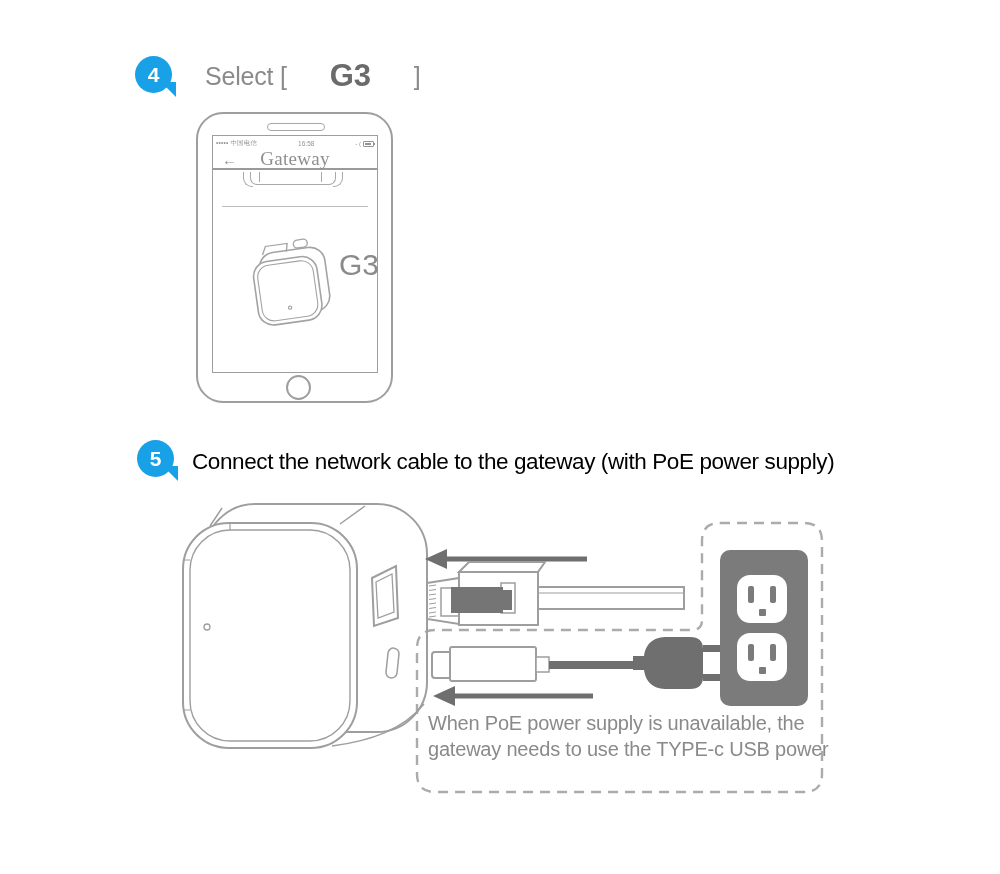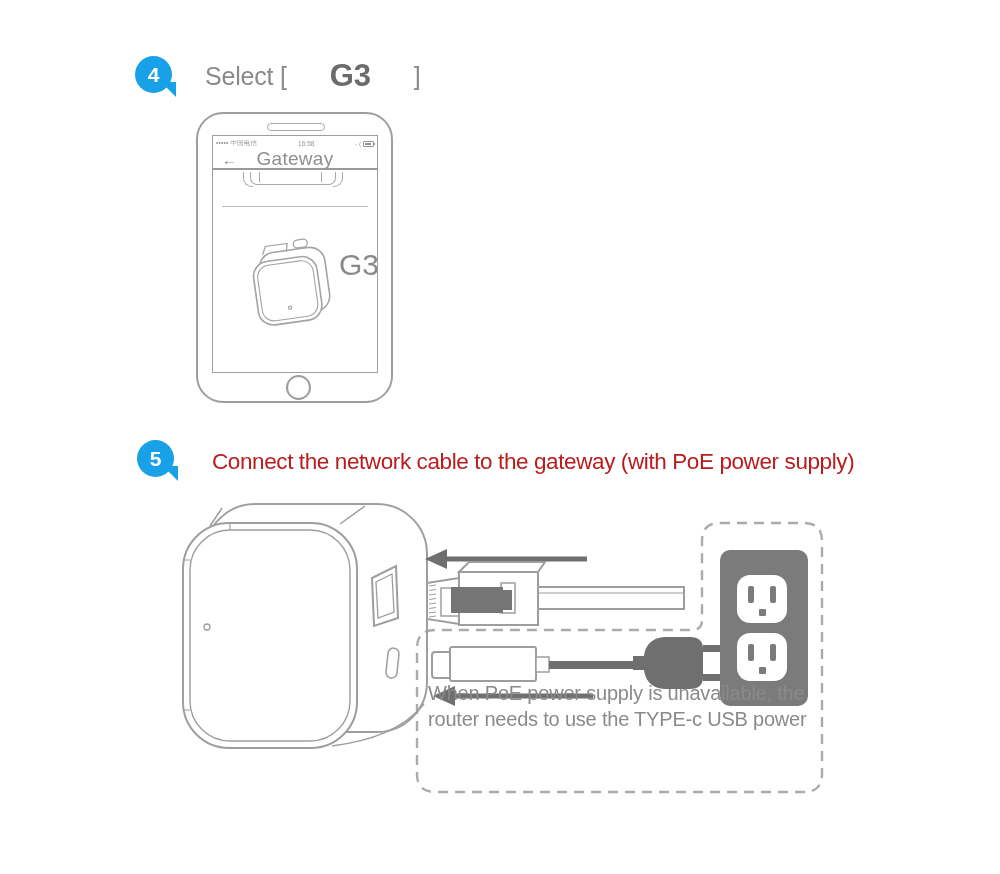--- a/index.html
+++ b/index.html
@@ -13,21 +13,21 @@
            display:flex; align-items:center; justify-content:center; z-index:2; }
   .badge .tail { position:absolute; right:-4px; bottom:-4px; width:15px; height:15px;
                  background:#18a1e6; clip-path:polygon(0 0,100% 0,100% 100%); z-index:-1; }
   #badge4 { left:135px; top:56px; }
   #badge5 { left:137px; top:440px; }
 
   
   .step4-title { position:absolute; left:205px; top:56px; height:40px;
                  display:flex; align-items:center; color:#8a8a8a; font-size:25px; letter-spacing:-0.2px;gap:36px; }
   .step4-title .device { font-size:31px; font-weight:600; color:#6b6b6b; margin:0 7px; }
-  .step5-title { position:absolute; left:212px; top:449px; color:#b91c1c;
+  .step5-title { position:absolute; left:192px; top:449px; color:#000000;
                  font-size:22.5px; letter-spacing:-0.4px; white-space:nowrap; }
 
   
   .phone { position:absolute; left:196px; top:112px; width:197px; height:291px;
            border:2px solid #9e9e9e; border-radius:27px; background:#fff; }
   .speaker { position:absolute; left:69px; top:9px; width:58px; height:8px;
              border:1.5px solid #a8a8a8; border-radius:4px; }
   .screen { position:absolute; left:14px; top:21px; width:166px; height:238px;
             border:1.5px solid #9e9e9e; background:#fff; }
   .statusbar { position:absolute; left:3px; right:3px; top:2px; height:11px;
@@ -35,40 +35,40 @@
                font-size:6.5px; color:#949494; }
   .sb-left { letter-spacing:0.2px; }
   .sb-right { display:flex; align-items:center; gap:2px; }
   .sb-right::before { content:"- ("; font-size:6px; color:#949494; }
   .battery { width:11px; height:6px; border:1px solid #949494; border-radius:1px; position:relative; }
   .battery::before { content:""; position:absolute; left:1px; top:1px; bottom:1px; width:6px; background:#949494; }
   .battery::after { content:""; position:absolute; right:-2.5px; top:1.5px; width:1.5px; height:2px; background:#949494; }
   .app-header { position:absolute; left:0; right:0; top:12px; height:22px;
                 border-bottom:2px solid #9a9a9a; }
   .app-header .title { position:absolute; left:0; right:0; top:0; text-align:center;
-                       font-size:19px; color:#8f8f8f; letter-spacing:0.3px; }
+                       font-size:19px; color:#8f8f8f; letter-spacing:0.3px;font-family:Liberation Serif, serif; }
   .back-arrow { position:absolute; left:9px; top:3px; font-size:15px; color:#8f8f8f; }
   
   .peek { position:absolute; left:30px; top:36px; width:100px; height:18px; }
   .peek .arcL { position:absolute; left:0; top:0; width:10px; height:15px;
                 border:1.5px solid #a8a8a8; border-top:none; border-right:none; border-radius:0 0 0 9px; }
   .peek .arcR { position:absolute; right:0; top:0; width:10px; height:15px;
                 border:1.5px solid #a8a8a8; border-top:none; border-left:none; border-radius:0 0 9px 0; }
   .peek .bar  { position:absolute; left:7px; top:0; width:86px; height:13px;
                 border:1.5px solid #a8a8a8; border-top:none; border-radius:0 0 7px 7px; background:#fff; }
   .peek .tick1, .peek .tick2 { position:absolute; top:0; width:0; height:10px; border-left:1.5px solid #a8a8a8; }
   .peek .tick1 { left:16px; } .peek .tick2 { left:78px; }
   .list-divider { position:absolute; left:9px; right:9px; top:70px; border-top:1.5px solid #bdbdbd; }
   .g3-icon { position:absolute; left:36px; top:99px; }
   .g3-label { position:absolute; left:126px; top:112px; font-size:30px; color:#8a8a8a; }
   .home-btn { position:absolute; left:88px; top:261px; width:25px; height:25px;
               border:2px solid #9e9e9e; border-radius:50%; }
 
   
-  .note { position:absolute; left:428px; top:681px; width:410px;
+  .note { position:absolute; left:428px; top:711px; width:410px;
           font-size:20px; line-height:25.5px; color:#8a8a8a; letter-spacing:-0.2px; }
 
   .illu { position:absolute; left:160px; top:490px; }
 </style>
 </head>
 <body>
 
 <div id="canvas">
 
   <div class="badge" id="badge4">
@@ -189,16 +189,16 @@
       <rect x="599" y="119" width="7" height="7" rx="1" fill="#7b7b7b"></rect>
       <rect x="577" y="143" width="50" height="48" rx="13" fill="#ffffff"></rect>
       <rect x="588" y="154" width="6" height="17" rx="2" fill="#7b7b7b"></rect>
       <rect x="610" y="154" width="6" height="17" rx="2" fill="#7b7b7b"></rect>
       <rect x="599" y="177" width="7" height="7" rx="1" fill="#7b7b7b"></rect>
     </g>
   </svg>
 
   <div class="note">
     <div>When PoE power supply is unavailable, the</div>
-    <div>router needs to use the TYPE-c USB power</div>
+    <div>gateway needs to use the TYPE-c USB power</div>
   </div>
 
 </div>
 
 </body></html>

